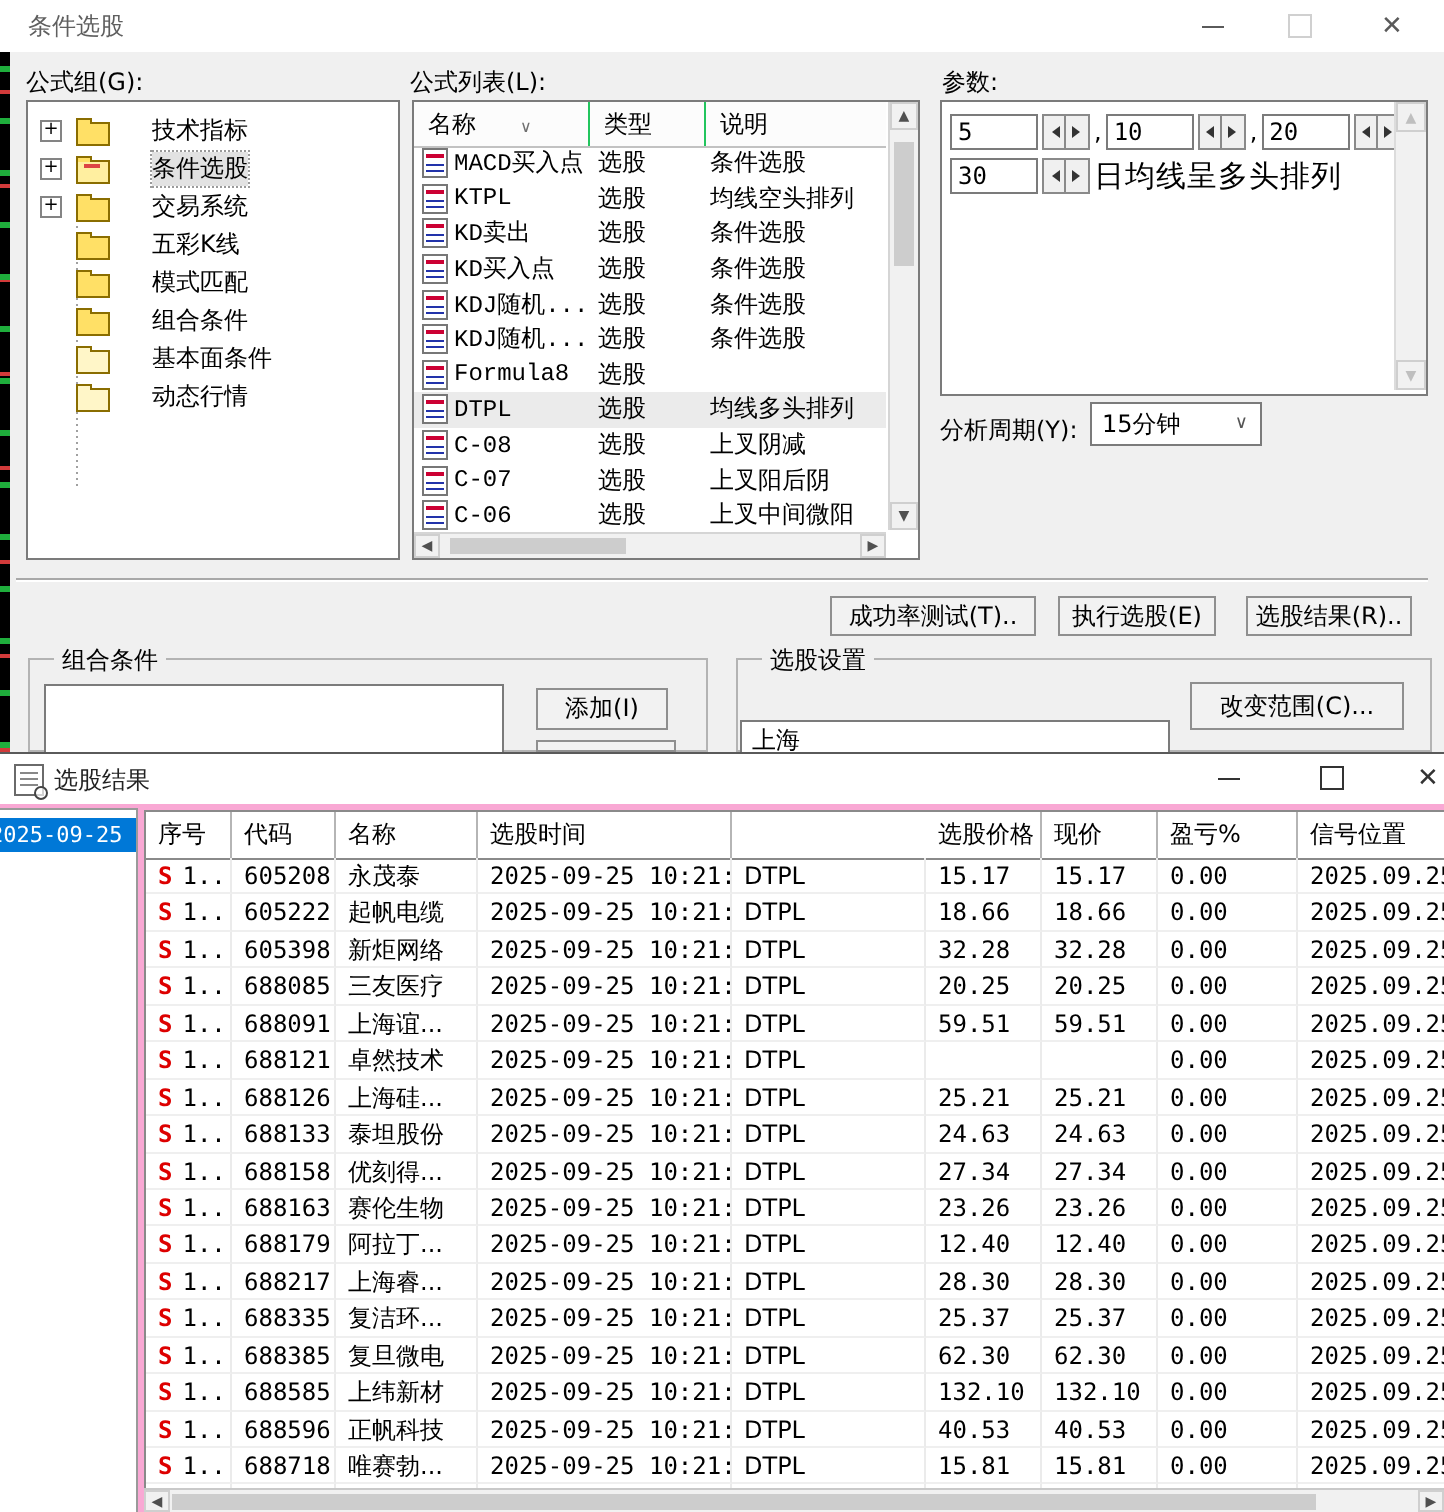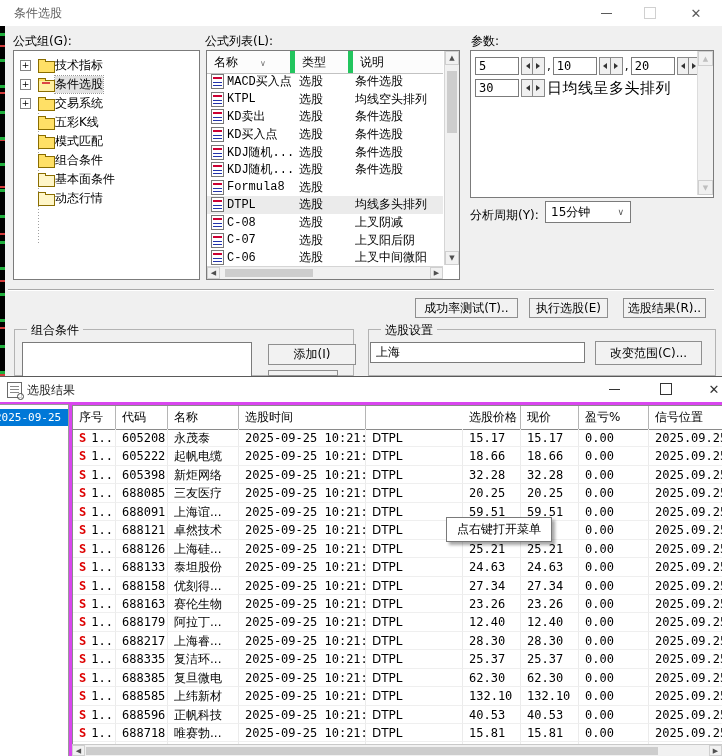--- a/index.html
+++ b/index.html
@@ -33,28 +33,28 @@
            text-align:center;margin-left:4px;color:#000;flex:none;}
   .plusbox.hidden{visibility:hidden;}
   .folder{width:15px;height:10px;background:#ffe066;border:1px solid #8a6d00;position:relative;
           margin-left:7px;margin-top:2px;flex:none;}
   .folder::before{content:'';position:absolute;top:-3px;left:-1px;width:6px;height:2px;background:#ffe066;
           border:1px solid #8a6d00;border-bottom:none;}
   .folder.folder-pale{background:#fff6c8;}
   .folder.folder-pale::before{background:#fff6c8;}
   .folder.folder-open{background:#ffefa0;}
   .folder.folder-open::after{content:'';position:absolute;left:3px;top:1px;width:8px;height:2px;background:#d44;}
-  .t-label{margin-left:0;white-space:nowrap;text-align:right;}
+  .t-label{margin-left:21px;white-space:nowrap;text-align:right;}
   .tree-item.sel .t-label{background:#e2e2e2;outline:1px dotted #9a9a9a;}
 
   
   .flist-box{left:206px;top:50px;width:252px;height:228px;}
   .fl-header{position:absolute;left:0;top:0;width:236px;height:22px;background:#fcfcfc;
              border-bottom:1px solid #c2c2c2;}
-  .fl-h{position:absolute;top:0;height:22px;line-height:22px;padding-left:7px;border-right:5px solid #22c55e;
+  .fl-h{position:absolute;top:0;height:22px;line-height:22px;padding-left:7px;border-right:1px solid #22c55e;
         white-space:nowrap;overflow:hidden;box-sizing:border-box;}
   .sort-chev{font-size:8px;color:#707070;margin-left:22px;}
   .f-rows{position:absolute;left:0;top:22px;width:236px;font-family:Liberation Mono, monospace;}
   .f-row{position:relative;height:17.6px;display:flex;align-items:center;white-space:nowrap;}
   .f-row.hl{background:#ebebeb;}
   .doc{width:11px;height:13px;background:#fff;border:1px solid #777;position:relative;margin-left:4px;flex:none;}
   .doc::before{content:'';position:absolute;left:1px;top:2px;right:1px;height:2px;background:#c03;}
   .doc::after{content:'';position:absolute;left:1px;top:7px;right:1px;height:1px;background:#23a;box-shadow:0 3px 0 #23a;}
   .f-name{position:absolute;left:20px;overflow:hidden;width:68px;}
   .f-type{position:absolute;left:92px;}
@@ -96,33 +96,33 @@
   .btn{background:#f2f2f2;border:1px solid #8f8f8f;height:20px;line-height:18px;text-align:center;
        box-sizing:border-box;white-space:nowrap;}
   .btn-test{left:415px;top:298px;width:103px;}
   .btn-run{left:529px;top:298px;width:79px;}
   .btn-res{left:623px;top:298px;width:83px;}
 
   .groupbox{border:1px solid #b3b3b3;box-sizing:border-box;}
   .grp-cap{position:absolute;top:-8px;background:#f0f0f0;padding:0 4px;white-space:nowrap;}
   .gb-combo{left:14px;top:329px;width:340px;height:47px;}
   .combo-list{left:22px;top:342px;width:228px;height:34px;}
-  .btn-add{left:268px;top:344px;width:88px;height:21px;line-height:19px;}
+  .btn-add{left:268px;top:344px;width:66px;height:21px;line-height:19px;}
   .btn-sliver{left:268px;top:370px;width:70px;height:6px;}
   .gb-set{left:368px;top:329px;width:348px;height:47px;}
-  .scope-field{left:370px;top:342px;width:215px;height:21px;line-height:19px;padding-left:5px;box-sizing:border-box;}
+  .scope-field{left:370px;top:360px;width:215px;height:21px;line-height:19px;padding-left:5px;box-sizing:border-box;}
   .btn-change{left:595px;top:341px;width:107px;height:24px;line-height:22px;}
 
   .cb-row{left:360px;top:366px;height:14px;display:flex;gap:22px;align-items:center;}
   .cb-item{display:flex;align-items:center;gap:4px;white-space:nowrap;}
   .cb-box{width:11px;height:11px;border:1px solid #555;background:#fff;position:relative;flex:none;}
   .cb-box.checked::after{content:'✓';position:absolute;left:0;top:-2px;font-size:10px;color:#222;}
 
   
-  .res-win{left:0;top:376px;width:722px;height:380px;background:#d946ef;border-top:1px solid #5a5a5a;
+  .res-win{left:0;top:376px;width:722px;height:380px;background:#f9a8d4;border-top:1px solid #5a5a5a;
            box-sizing:border-box;z-index:5;}
   .res-titlebar{position:absolute;left:0;top:0;width:722px;height:25px;background:#fff;}
   .res-icon{position:absolute;left:7px;top:5px;width:13px;height:14px;background:#fff;border:1px solid #6a6a6a;}
   .res-icon::before{content:'';position:absolute;left:2px;top:3px;right:2px;height:1px;background:#888;
                     box-shadow:0 3px 0 #888,0 6px 0 #888;}
   .res-icon::after{content:'';position:absolute;right:-3px;bottom:-3px;width:5px;height:5px;border:1px solid #444;
                    border-radius:50%;background:rgba(255,255,255,.7);}
   .res-title{position:absolute;left:27px;top:5px;color:#222;}
   .res-win .winbtn{color:#333;}
   .res-sidebar{position:absolute;left:0;top:27px;width:68px;height:353px;background:#fff;border-right:1px solid #9a9a9a;
@@ -626,15 +626,14 @@
         </div>
     </div>
   </div>
 
   <div class="abs res-hsb">
     <span class="sb-arrow" style="left:0;top:0;width:13px;height:11px">◀</span>
     <span class="sb-thumb" style="left:14px;top:2px;width:572px;height:8px"></span>
     <span class="sb-arrow" style="right:0;top:0;width:13px;height:11px">▶</span>
   </div>
 
-  <div class="abs tooltip">点右键打开菜单</div>
 
 </div>
 
 </body></html>

